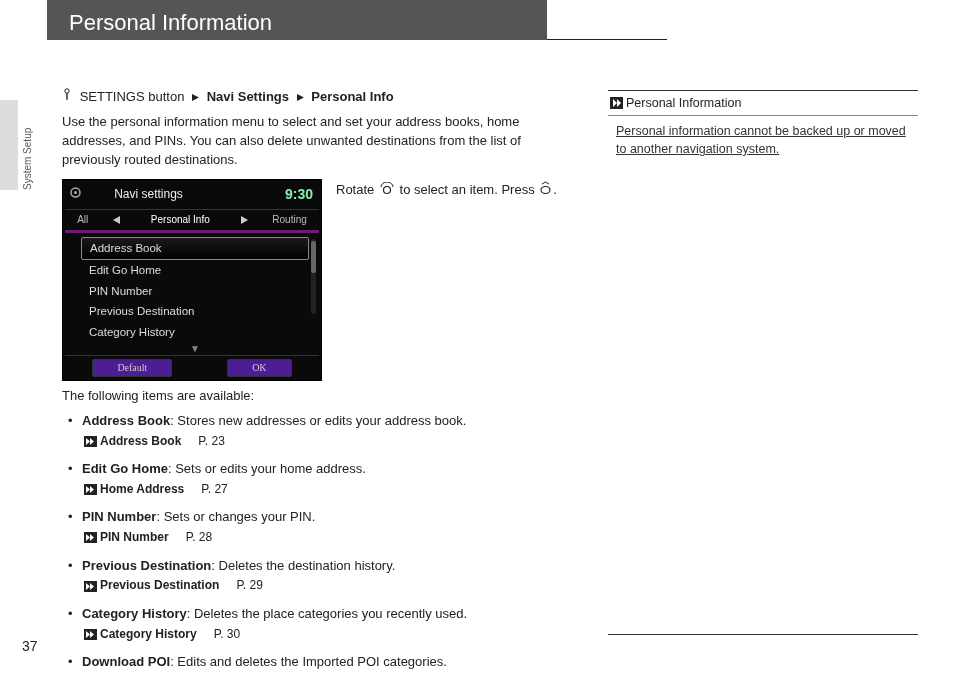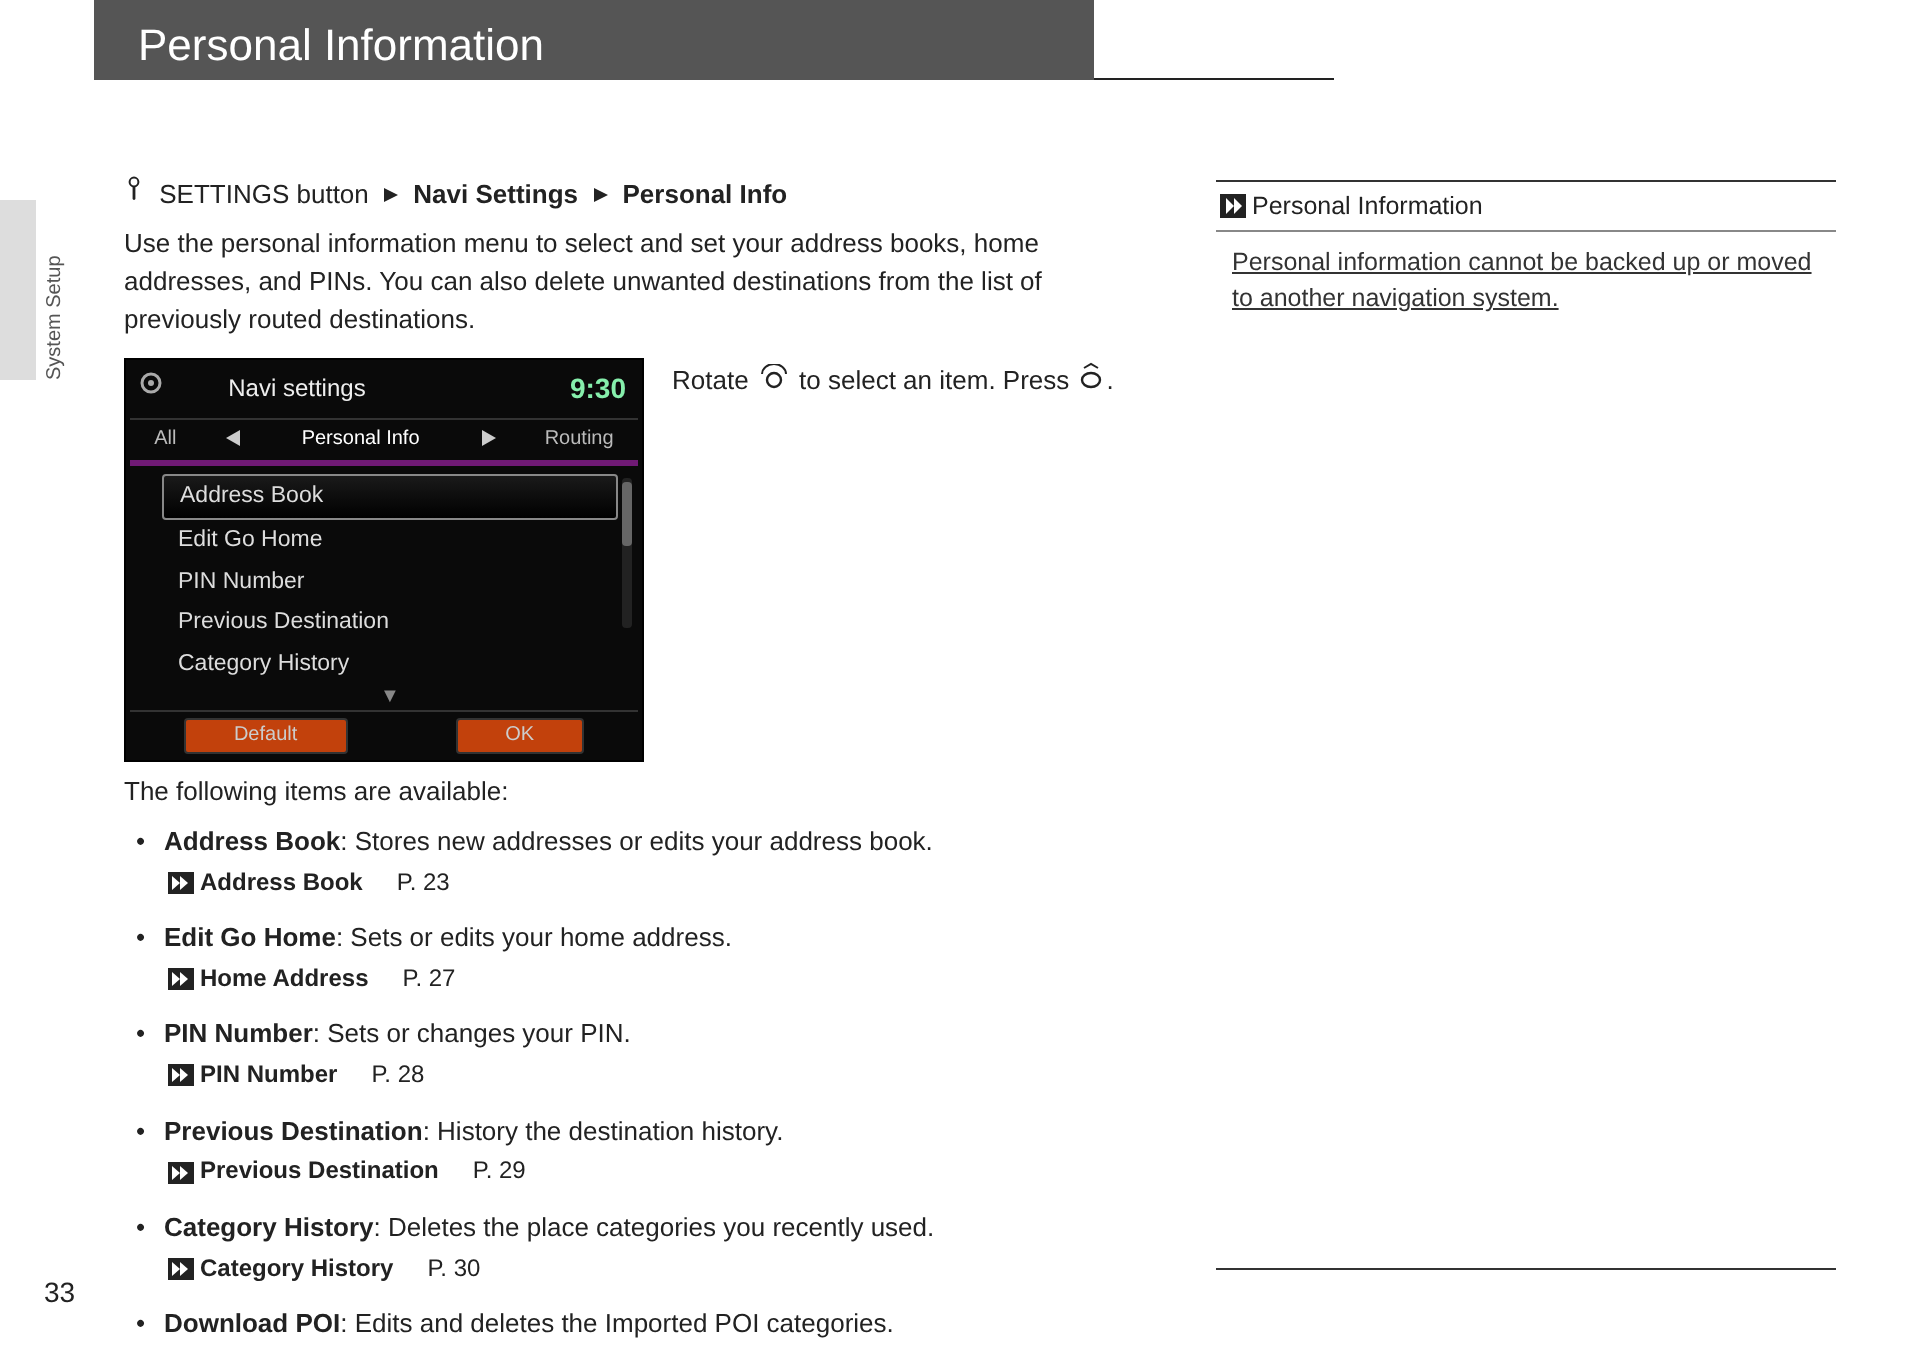--- a/index.html
+++ b/index.html
@@ -157,24 +157,25 @@
   }
   .dev-bottom {
     display: flex;
     justify-content: space-around;
     border-top: 1px solid #333;
     padding: 3px 0 1px;
     font-size: 10px;
     color: #ccc;
   }
   .dev-bottom .btn {
-    background: #c2410c;
+    background: #4c1d95;
     padding: 1px 24px;
     border-radius: 2px;
     border: 1px solid #333;
+    font-family: Liberation Serif, serif;
   }
   .rotate-text { flex: 1; padding-top: 2px; }
   .dial-icon, .press-icon {
     display: inline-block;
     vertical-align: middle;
     margin: 0 1px;
   }
   .list-label { margin: 4px 0 6px 0; }
   ul.items {
     list-style: none;
@@ -232,21 +233,21 @@
 </head>
 <body>
 
 <div class="title-band">
   <div class="title-dark">Personal Information</div>
   <div class="title-rule"></div>
 </div>
 
 <div class="side-tab"></div>
 <div class="side-label">System Setup</div>
-<div class="page-num">33</div>
+<div class="page-num">37</div>
 
 <div class="content">
 
   <div class="breadcrumb">
     <span class="btn-icon">
       <svg width="10" height="14" viewBox="0 0 10 14">
           <circle cx="5" cy="3" r="2.2" fill="none" stroke="#222" stroke-width="1"></circle>
           <rect x="4.3" y="5" width="1.4" height="7" rx="0.7" fill="#222"></rect>
         </svg>
     </span>
@@ -346,21 +347,21 @@
         <svg width="13" height="11" viewBox="0 0 13 11">
             <rect x="0" y="0" width="13" height="11" fill="#222"></rect>
             <polygon points="2,2 6,5.5 2,9" fill="#fff"></polygon>
             <polygon points="6,2 10,5.5 6,9" fill="#fff"></polygon>
           </svg>
         <span>PIN Number</span>
           <span class="page">P. 28</span>
       </div>
     </li>
     <li>
-      <span class="item-name">Previous Destination</span><span>: History the destination history.</span>
+      <span class="item-name">Previous Destination</span><span>: Deletes the destination history.</span>
       <div class="xref">
         <svg width="13" height="11" viewBox="0 0 13 11">
             <rect x="0" y="0" width="13" height="11" fill="#222"></rect>
             <polygon points="2,2 6,5.5 2,9" fill="#fff"></polygon>
             <polygon points="6,2 10,5.5 6,9" fill="#fff"></polygon>
           </svg>
         <span>Previous Destination</span>
           <span class="page">P. 29</span>
       </div>
     </li>

